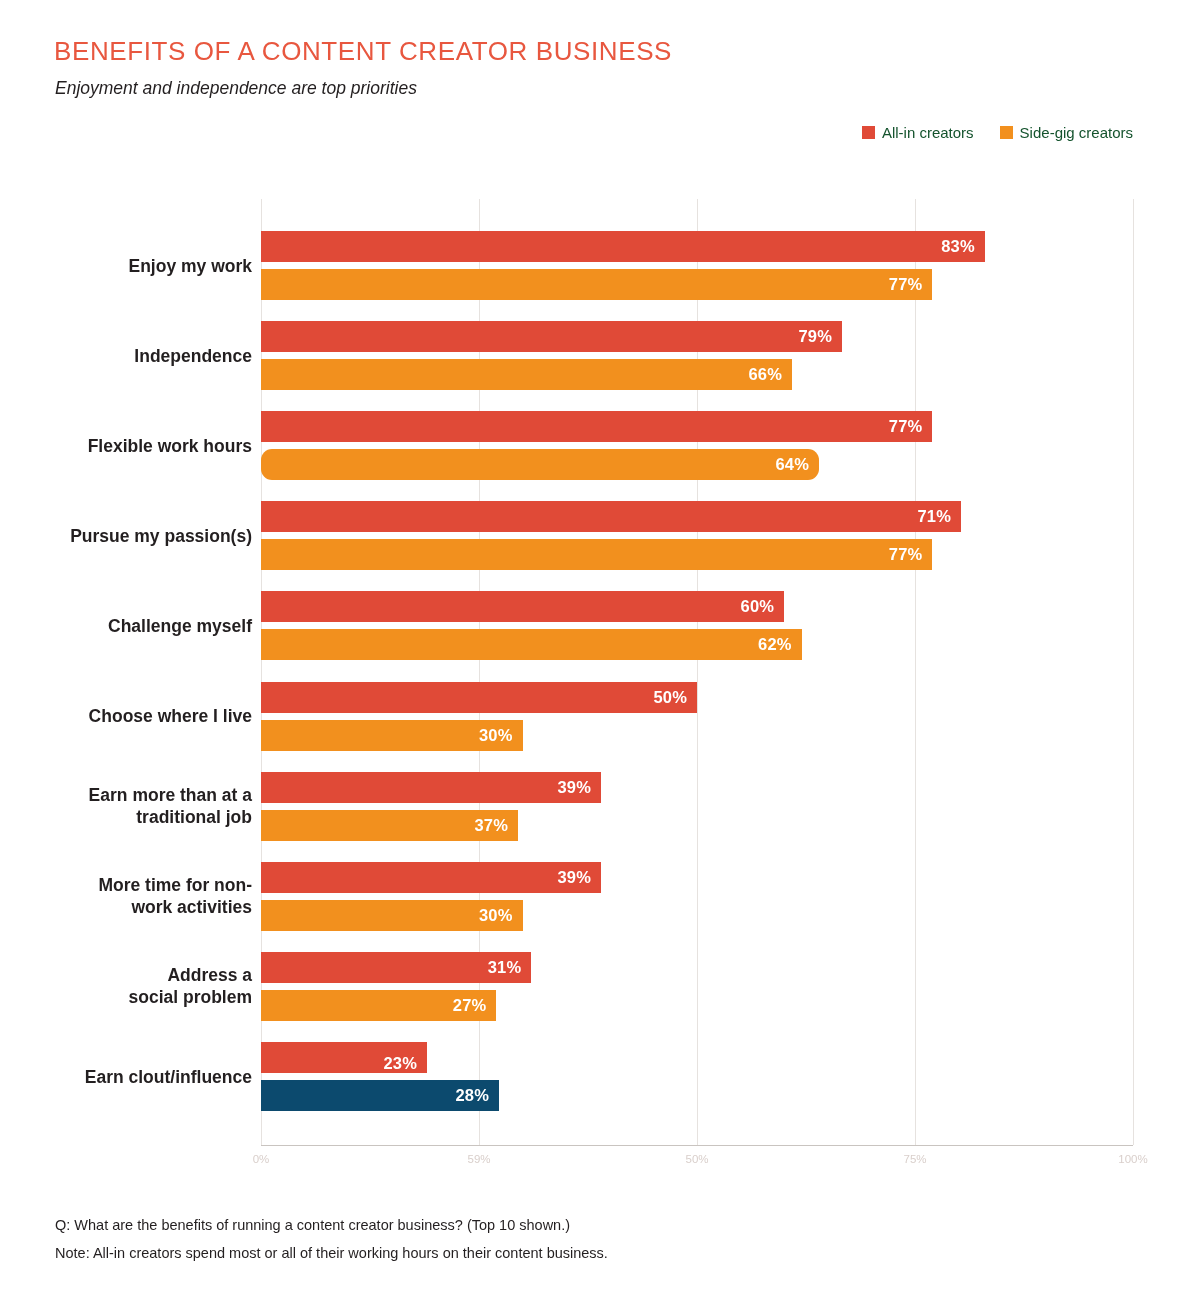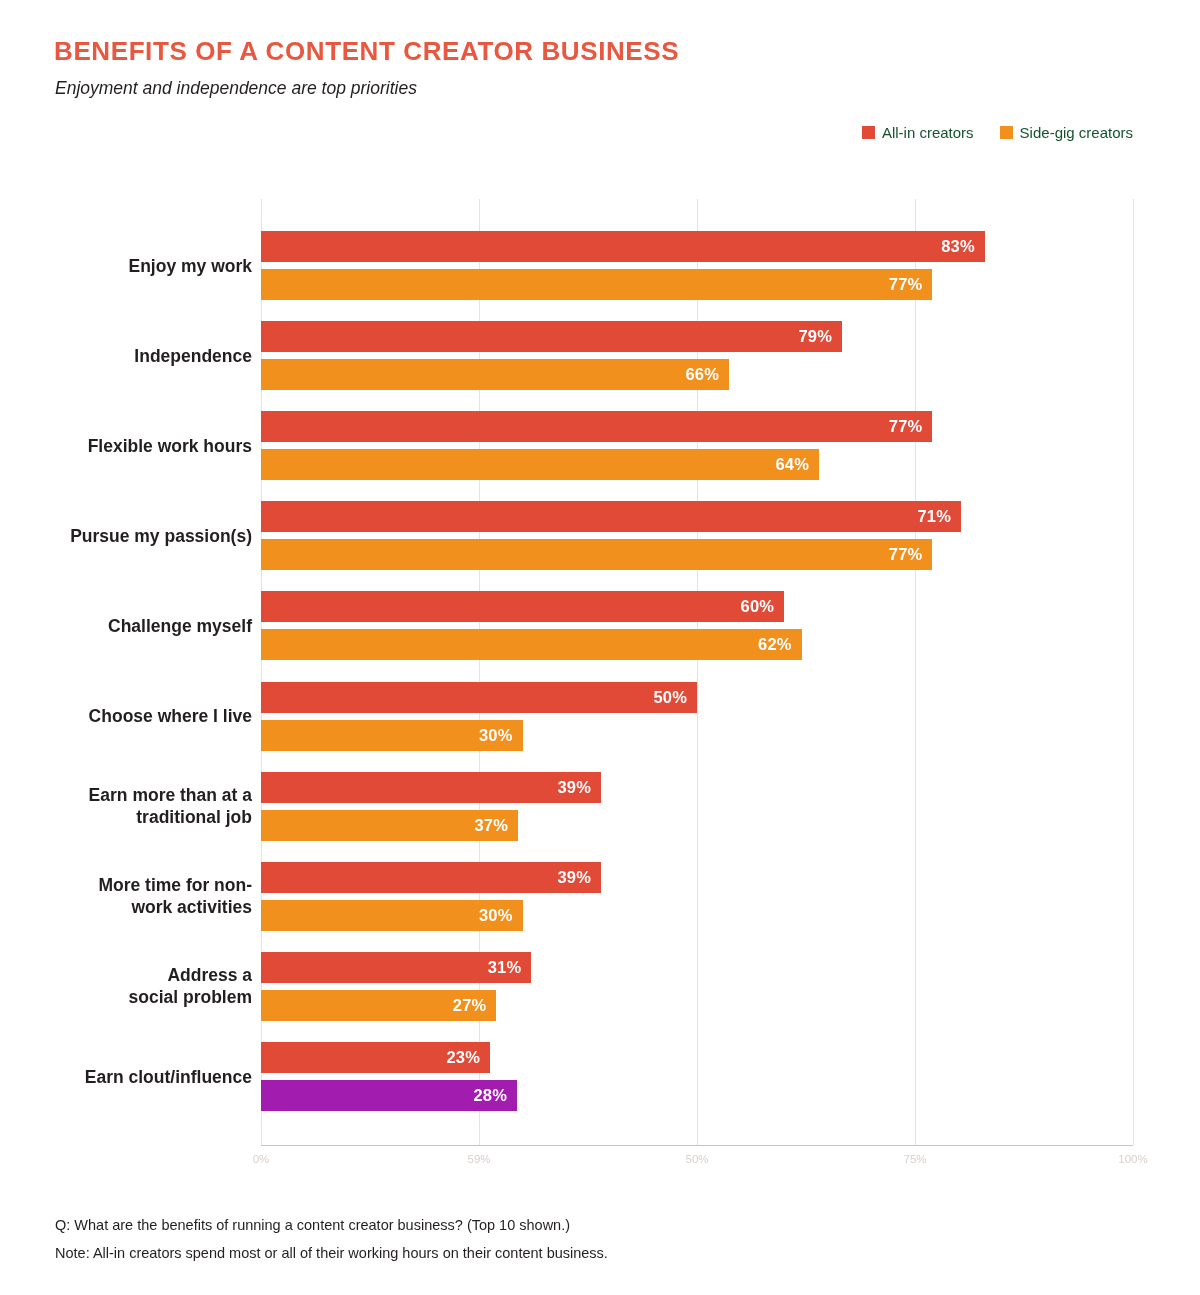--- a/index.html
+++ b/index.html
@@ -18,21 +18,21 @@
   }
 
   
   .title {
     position: absolute;
     left: 54px;
     top: 36px;
     font-size: 26px;
     letter-spacing: 0.6px;
     color: #e8573f;
-    font-weight: 700;
+    font-weight: 400;
     white-space: nowrap;
   }
   .subtitle {
     position: absolute;
     left: 55px;
     top: 78px;
     font-size: 17.5px;
     font-style: italic;
     color: #231f20;
     white-space: nowrap;
@@ -193,33 +193,33 @@
           </div>
         </div>
       </div>
       <div class="group" style="top: 122.111px;">
         <div class="bar-row">
           <div class="bar" style="width: 581px; background: rgb(224, 74, 55);">
             <span class="bar-value">79%</span>
           </div>
         </div>
         <div class="bar-row">
-          <div class="bar" style="width: 468px; background: rgb(242, 144, 30);">
+          <div class="bar" style="width: 531px; background: rgb(242, 144, 30);">
             <span class="bar-value">66%</span>
           </div>
         </div>
       </div>
       <div class="group" style="top: 212.222px;">
         <div class="bar-row">
           <div class="bar" style="width: 671.44px; background: rgb(224, 74, 55);">
             <span class="bar-value">77%</span>
           </div>
         </div>
         <div class="bar-row">
-          <div class="bar" style="width: 558.08px; background: rgb(242, 144, 30);">
+          <div class="bar" style="width: 558.08px; background: rgb(242, 144, 30); border-radius: 11px;">
             <span class="bar-value">64%</span>
           </div>
         </div>
       </div>
       <div class="group" style="top: 302.333px;">
         <div class="bar-row">
           <div class="bar" style="width: 700px; background: rgb(224, 74, 55);">
             <span class="bar-value">71%</span>
           </div>
         </div>
@@ -284,26 +284,26 @@
           </div>
         </div>
         <div class="bar-row">
           <div class="bar" style="width: 235.44px; background: rgb(242, 144, 30);">
             <span class="bar-value">27%</span>
           </div>
         </div>
       </div>
       <div class="group" style="top: 843px;">
         <div class="bar-row">
-          <div class="bar" style="width: 229px; background: rgb(224, 74, 55);">
+          <div class="bar" style="width: 166px; background: rgb(224, 74, 55); align-items: flex-end;">
             <span class="bar-value">23%</span>
           </div>
         </div>
         <div class="bar-row">
-          <div class="bar" style="width: 256px; background: #a21caf;">
+          <div class="bar" style="width: 238px; background: #0c4a6e;">
             <span class="bar-value">28%</span>
           </div>
         </div>
       </div>
     </div>
 
   <div class="footer">
     <div>Q: What are the benefits of running a content creator business? (Top 10 shown.)</div>
     <div>Note: All-in creators spend most or all of their working hours on their content business.</div>
   </div>

